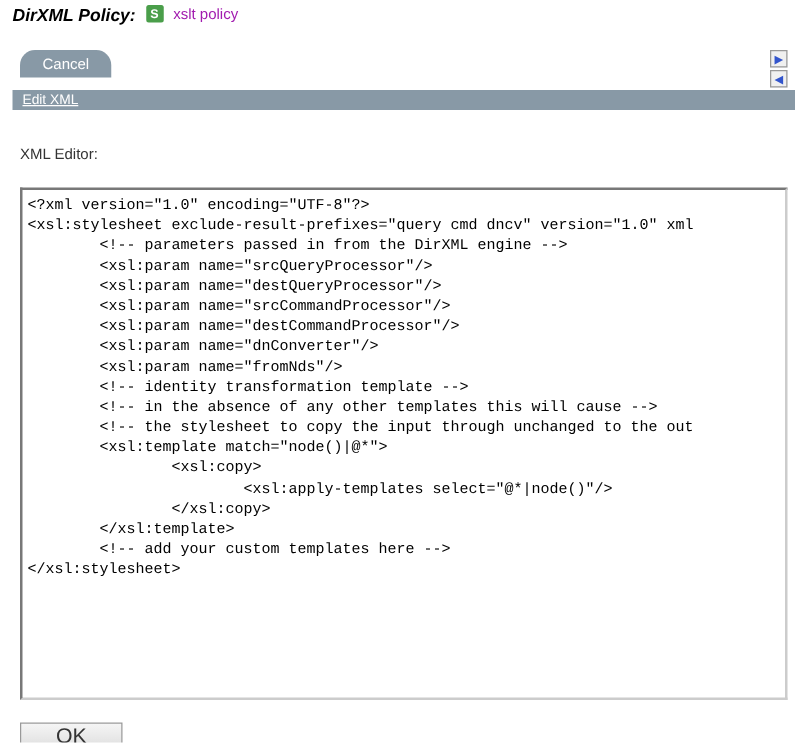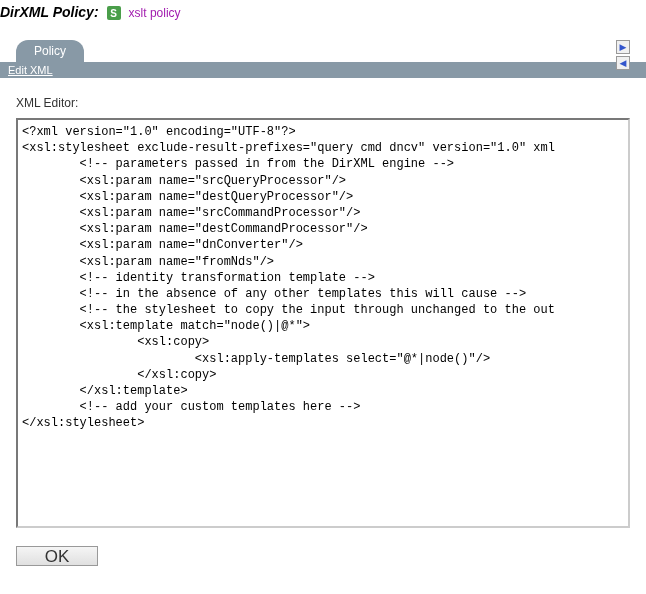--- a/index.html
+++ b/index.html
@@ -6,22 +6,22 @@
     body {
       font-family: Arial, Helvetica, sans-serif;
       font-size: 12px;
       background: #ffffff;
       width: 646px;
       height: 594px;
       overflow: hidden;
     }
     .header {
       display: flex;
-      align-items: flex-end;
-      padding: 4px 0;
+      align-items: flex-start;
+      padding: 4px 10px;
       gap: 8px;
     }
     .header-title {
       font-weight: bold;
       font-size: 14px;
       font-style: italic;
       color: #000;
     }
     .header-icon {
       width: 14px;
@@ -76,35 +76,35 @@
       color: #3355cc;
     }
     .arrow-btn:last-child {
       margin-top: 2px;
     }
     .subbar {
       background: #8899a6;
       color: #fff;
       padding: 2px 8px;
       font-size: 11px;
-      margin: 0;
+      margin: 10px;
     }
     .subbar a {
       color: #fff;
       text-decoration: underline;
       cursor: pointer;
     }
     .content {
       padding: 18px 16px 0 16px;
     }
     .editor-header {
       display: flex;
       justify-content: space-between;
       align-items: flex-start;
-      margin-bottom: 8px;
+      margin-bottom: 20px;
       gap: 44px;
     }
     .editor-label {
       font-size: 12px;
       color: #333;
     }
     .checkbox-wrap {
       display: flex;
       align-items: center;
       gap: 4px;
@@ -146,21 +146,21 @@
 </head>
 <body>
 
 <div class="header">
   <span class="header-title">DirXML Policy:</span>
   <span class="header-icon">S</span>
   <span class="header-sub">xslt policy</span>
 </div>
 
 <div class="tabbar">
-  <div class="tab">Policy</div>
+  <div class="tab">Cancel</div>
   <div class="nav-arrows">
     <div class="arrow-btn">▶</div>
     <div class="arrow-btn">◀</div>
   </div>
 </div>
 
 <div class="subbar">
   <a>Edit XML</a>
 </div>
 

